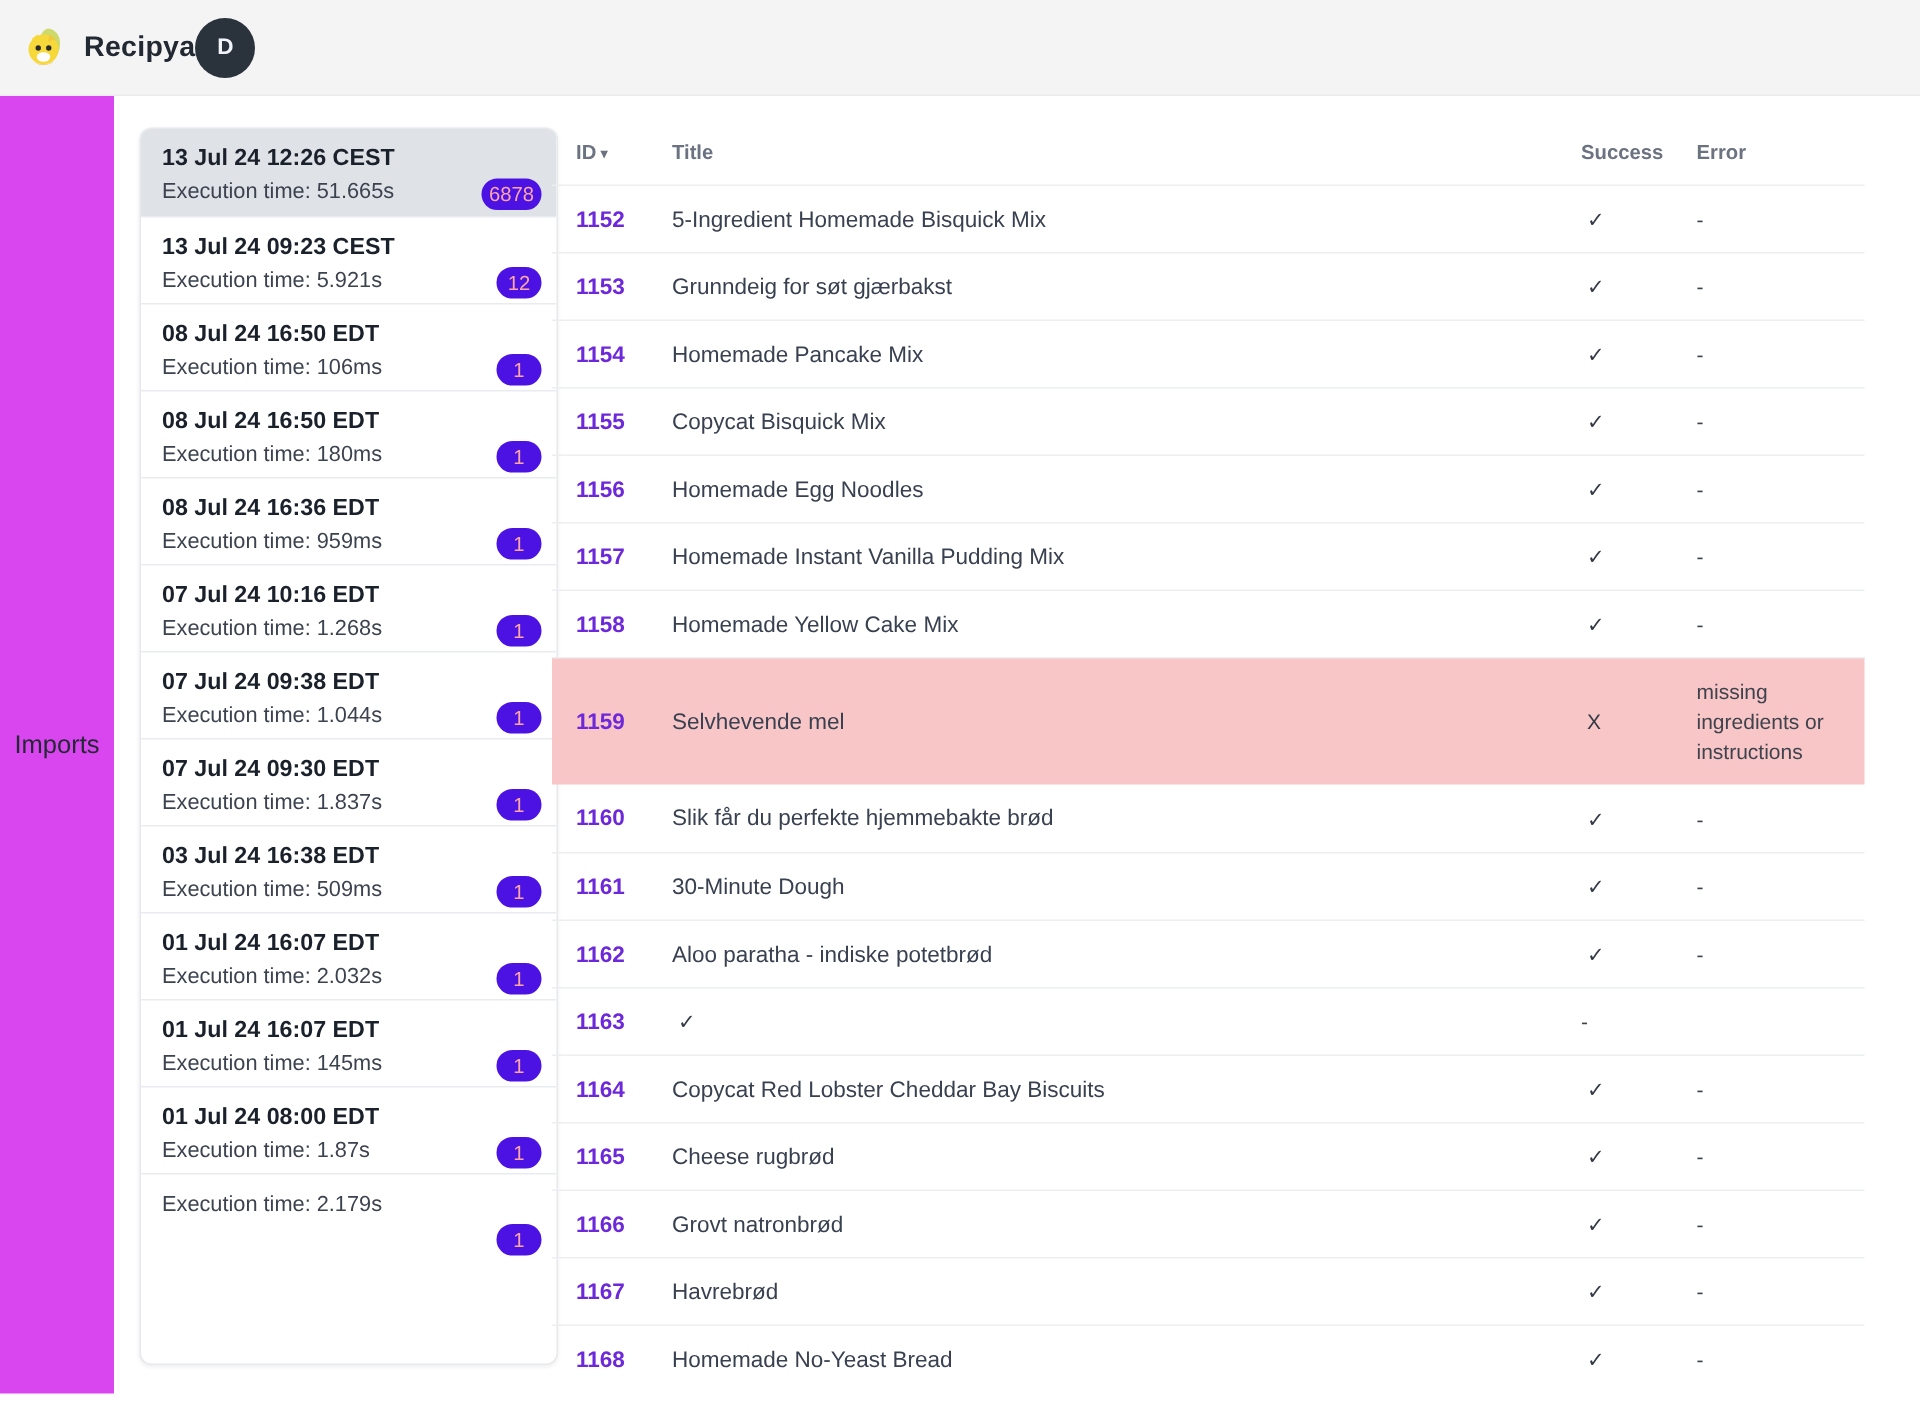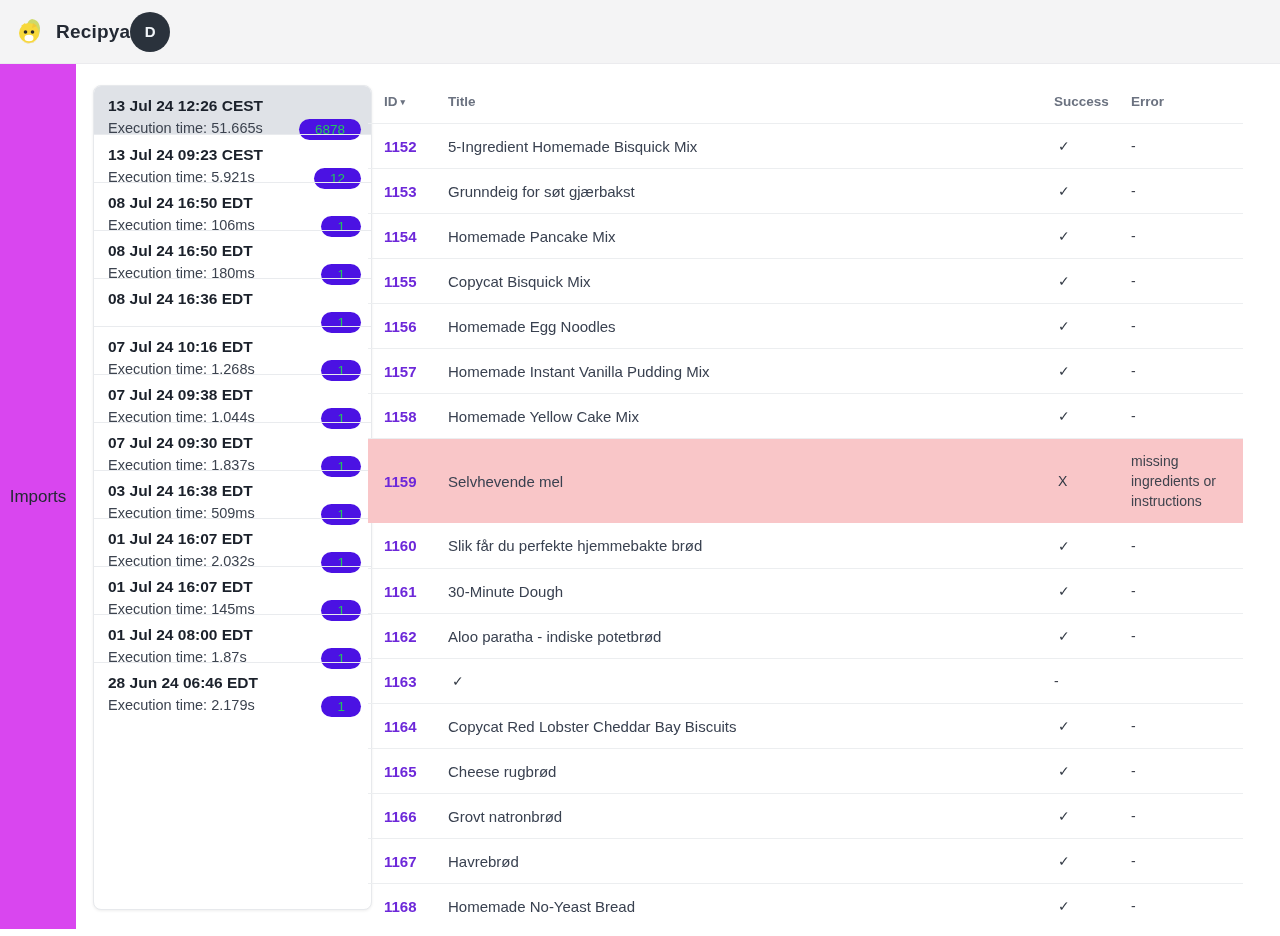--- a/index.html
+++ b/index.html
@@ -18,27 +18,27 @@
   
   .main { position:relative; height:872px; background:#ffffff; }
   .side-strip { position:absolute; left:0; top:0; width:76px; height:865px;
     background:#d946ef; display:flex; align-items:center; justify-content:center; }
   .side-strip .tab-label { font-size:17px; color:#232933; cursor:pointer; }
 
   
   .imports-panel { position:absolute; left:93px; top:21px; width:279px; height:825px;
     background:#ffffff; border:1px solid #e7e9ec; border-radius:8px; overflow:hidden;
     box-shadow:0 1px 3px rgba(0,0,0,.07); }
-  .import-item { position:relative; height:48px; padding:9px 14px 0 14px; cursor:pointer; }
+  .import-item { position:relative; height:58px; padding:9px 14px 0 14px; cursor:pointer; }
   .import-item + .import-item { border-top:1px solid #e9ebee; }
   .import-item.selected { background:var(--selected-item-bg); }
   .import-date { font-size:15.5px; font-weight:700; color:#1b212b; line-height:22px; }
   .import-exec { font-size:14.5px; color:#3c434f; line-height:22px; }
   .import-badge { position:absolute; right:10px; top:33px; background:var(--badge-bg);
-    color:#22c55e; font-size:13.5px; border-radius:999px; padding:2px 16px; min-width:30px;
+    color:#fca5a5; font-size:13.5px; border-radius:999px; padding:2px 5px; min-width:30px;
     text-align:center; line-height:17px; }
 
   
   .table { position:absolute; left:368px; top:16px; width:875px; }
   .trow { display:grid; grid-template-columns:80px 606px 77px 112px; align-items:center; }
   .thead { height:43px; }
   .thead .cell { font-size:13.5px; font-weight:700; color:#6b7280; }
   .cell-id { padding-left:16px; }
   .sort-caret { font-size:9px; color:#6b7280; margin-left:3px; vertical-align:1px; }
   .tbody .trow { min-height:45px; border-top:1px solid #eceef0; }
@@ -92,20 +92,21 @@
         <div class="import-exec">Execution time: 106ms</div>
         <span class="import-badge">1</span>
       </div>
       <div class="import-item">
         <div class="import-date">08 Jul 24 16:50 EDT</div>
         <div class="import-exec">Execution time: 180ms</div>
         <span class="import-badge">1</span>
       </div>
       <div class="import-item">
         <div class="import-date">08 Jul 24 16:36 EDT</div>
+        <div class="import-exec">Execution time: 959ms</div>
         <span class="import-badge">1</span>
       </div>
       <div class="import-item">
         <div class="import-date">07 Jul 24 10:16 EDT</div>
         <div class="import-exec">Execution time: 1.268s</div>
         <span class="import-badge">1</span>
       </div>
       <div class="import-item">
         <div class="import-date">07 Jul 24 09:38 EDT</div>
         <div class="import-exec">Execution time: 1.044s</div>
@@ -130,21 +131,20 @@
         <div class="import-date">01 Jul 24 16:07 EDT</div>
         <div class="import-exec">Execution time: 145ms</div>
         <span class="import-badge">1</span>
       </div>
       <div class="import-item">
         <div class="import-date">01 Jul 24 08:00 EDT</div>
         <div class="import-exec">Execution time: 1.87s</div>
         <span class="import-badge">1</span>
       </div>
       <div class="import-item">
-        <div class="import-date">28 Jun 24 06:46 EDT</div>
         <div class="import-exec">Execution time: 2.179s</div>
         <span class="import-badge">1</span>
       </div>
     </div>
 
   <div class="table">
     <div class="trow thead">
       <div class="cell cell-id">
         <span>ID</span><span class="sort-caret">▾</span>
       </div>

